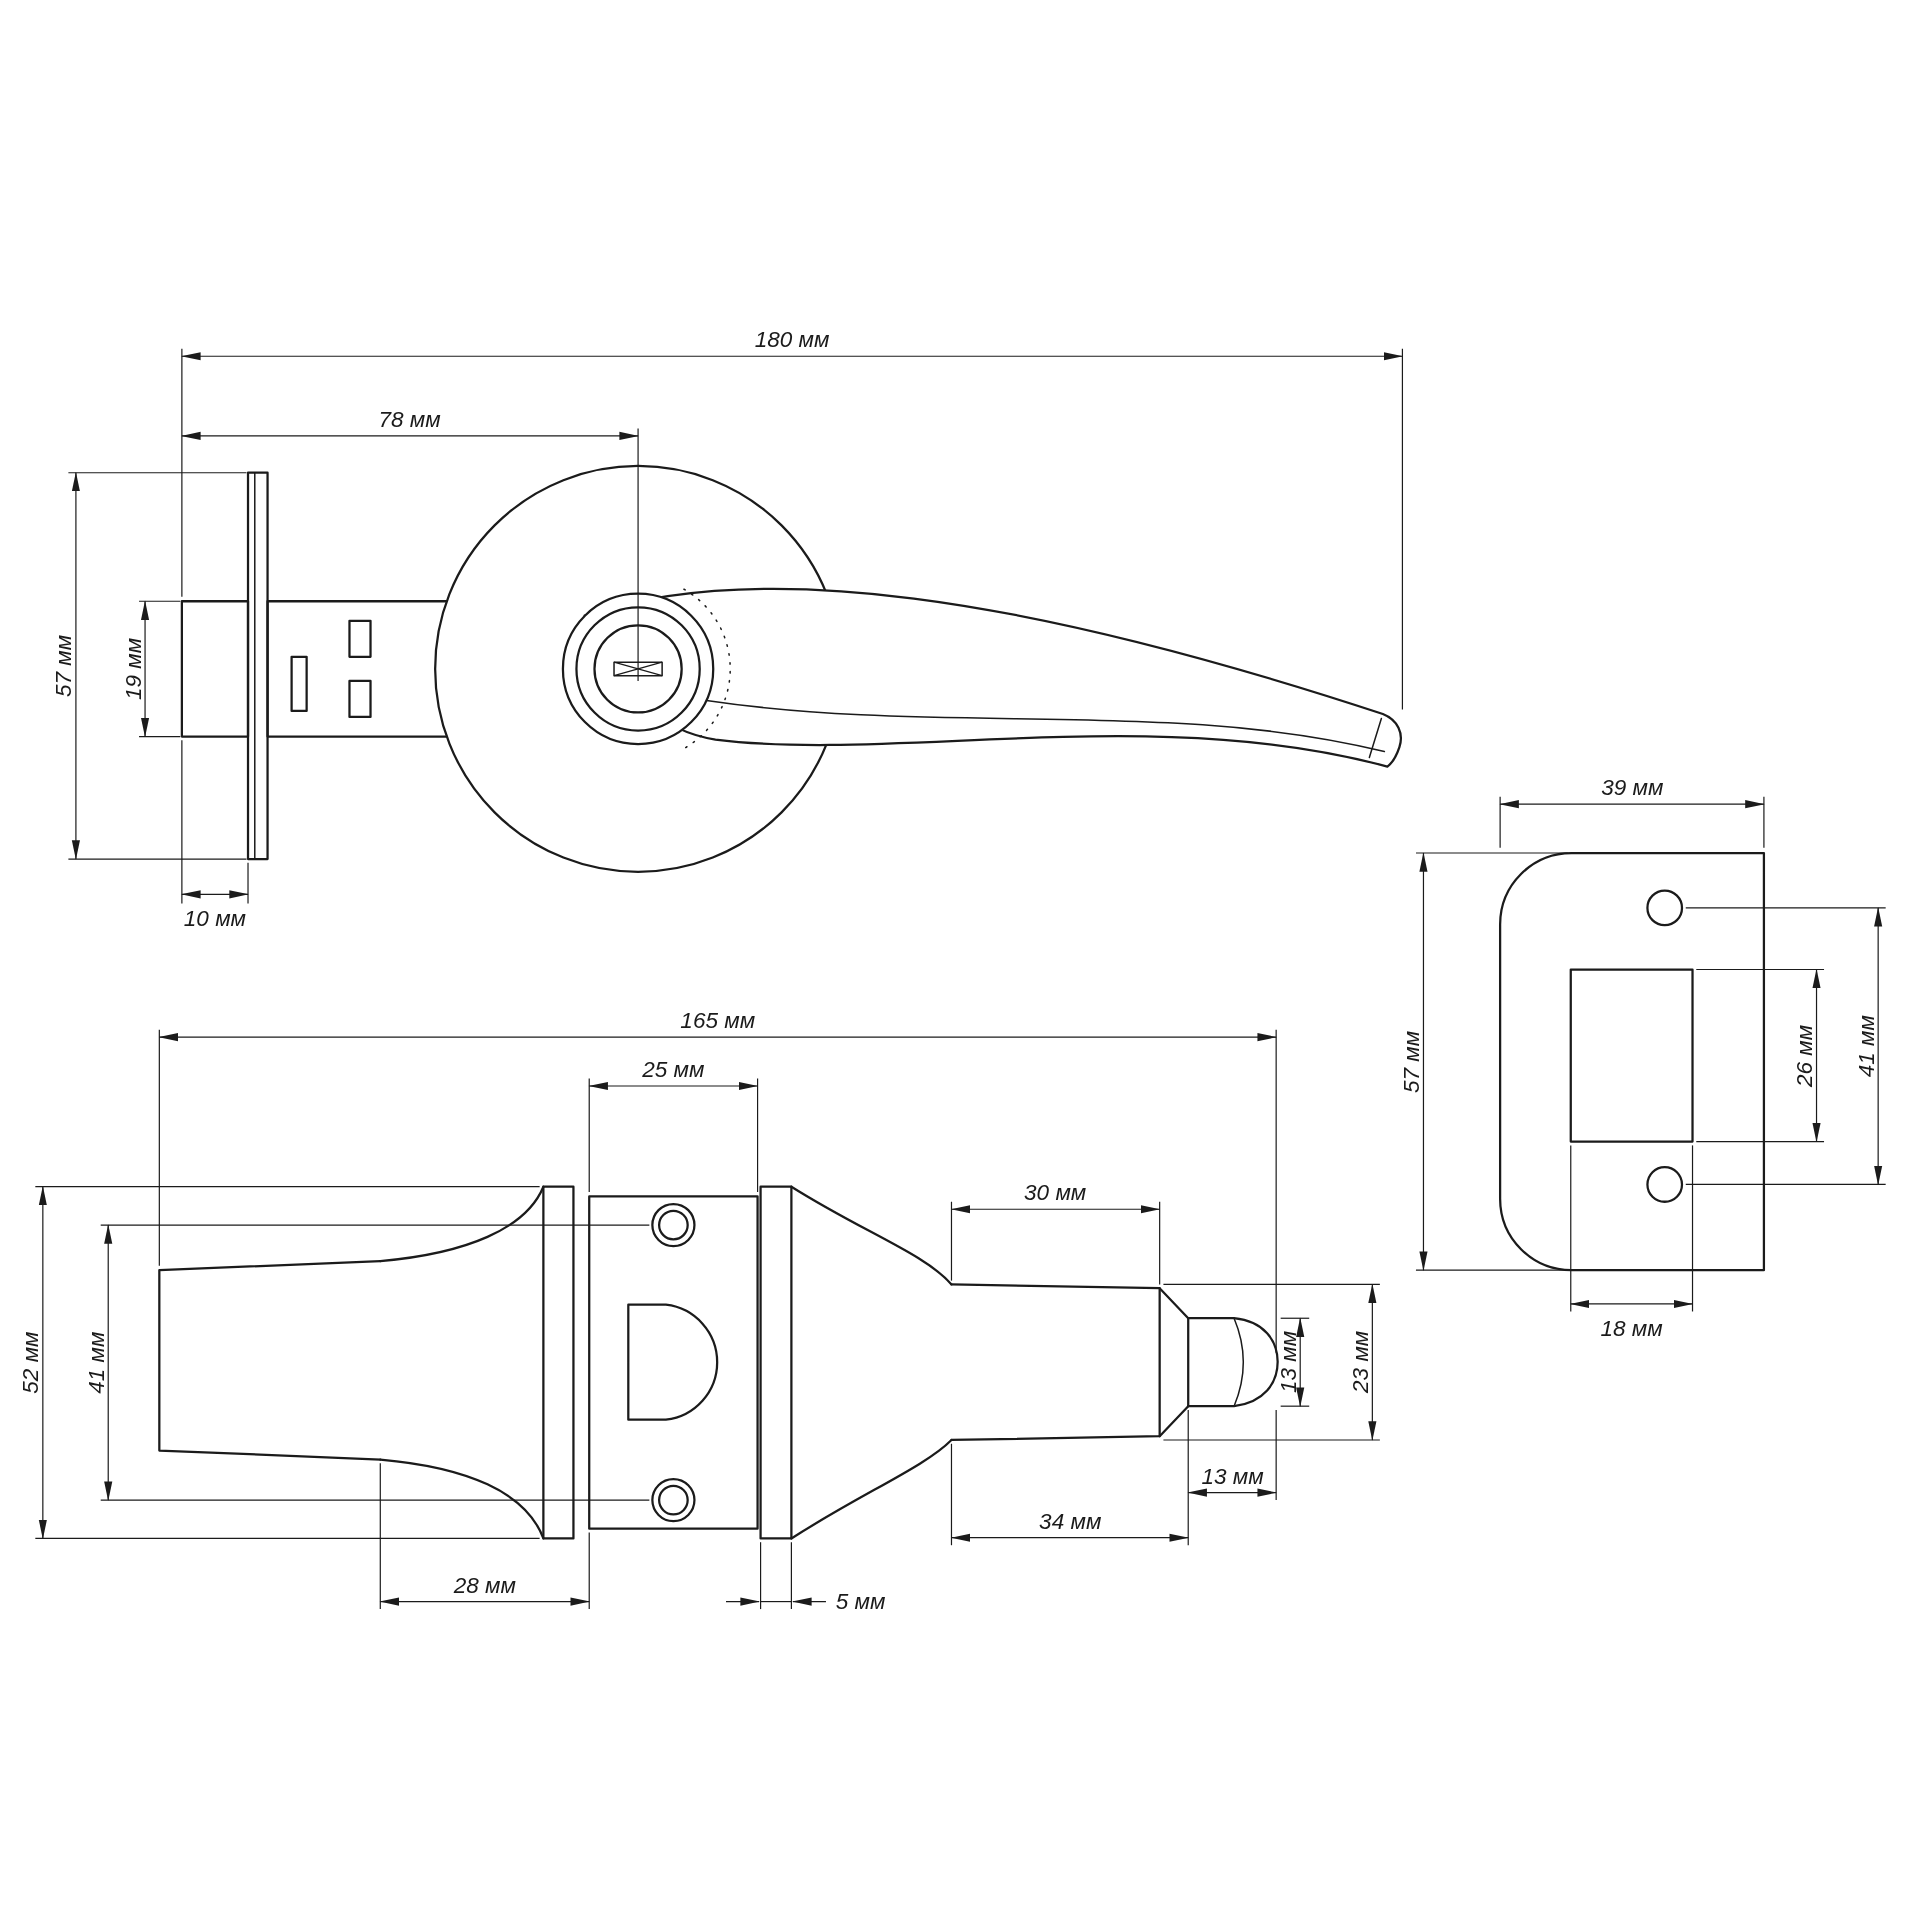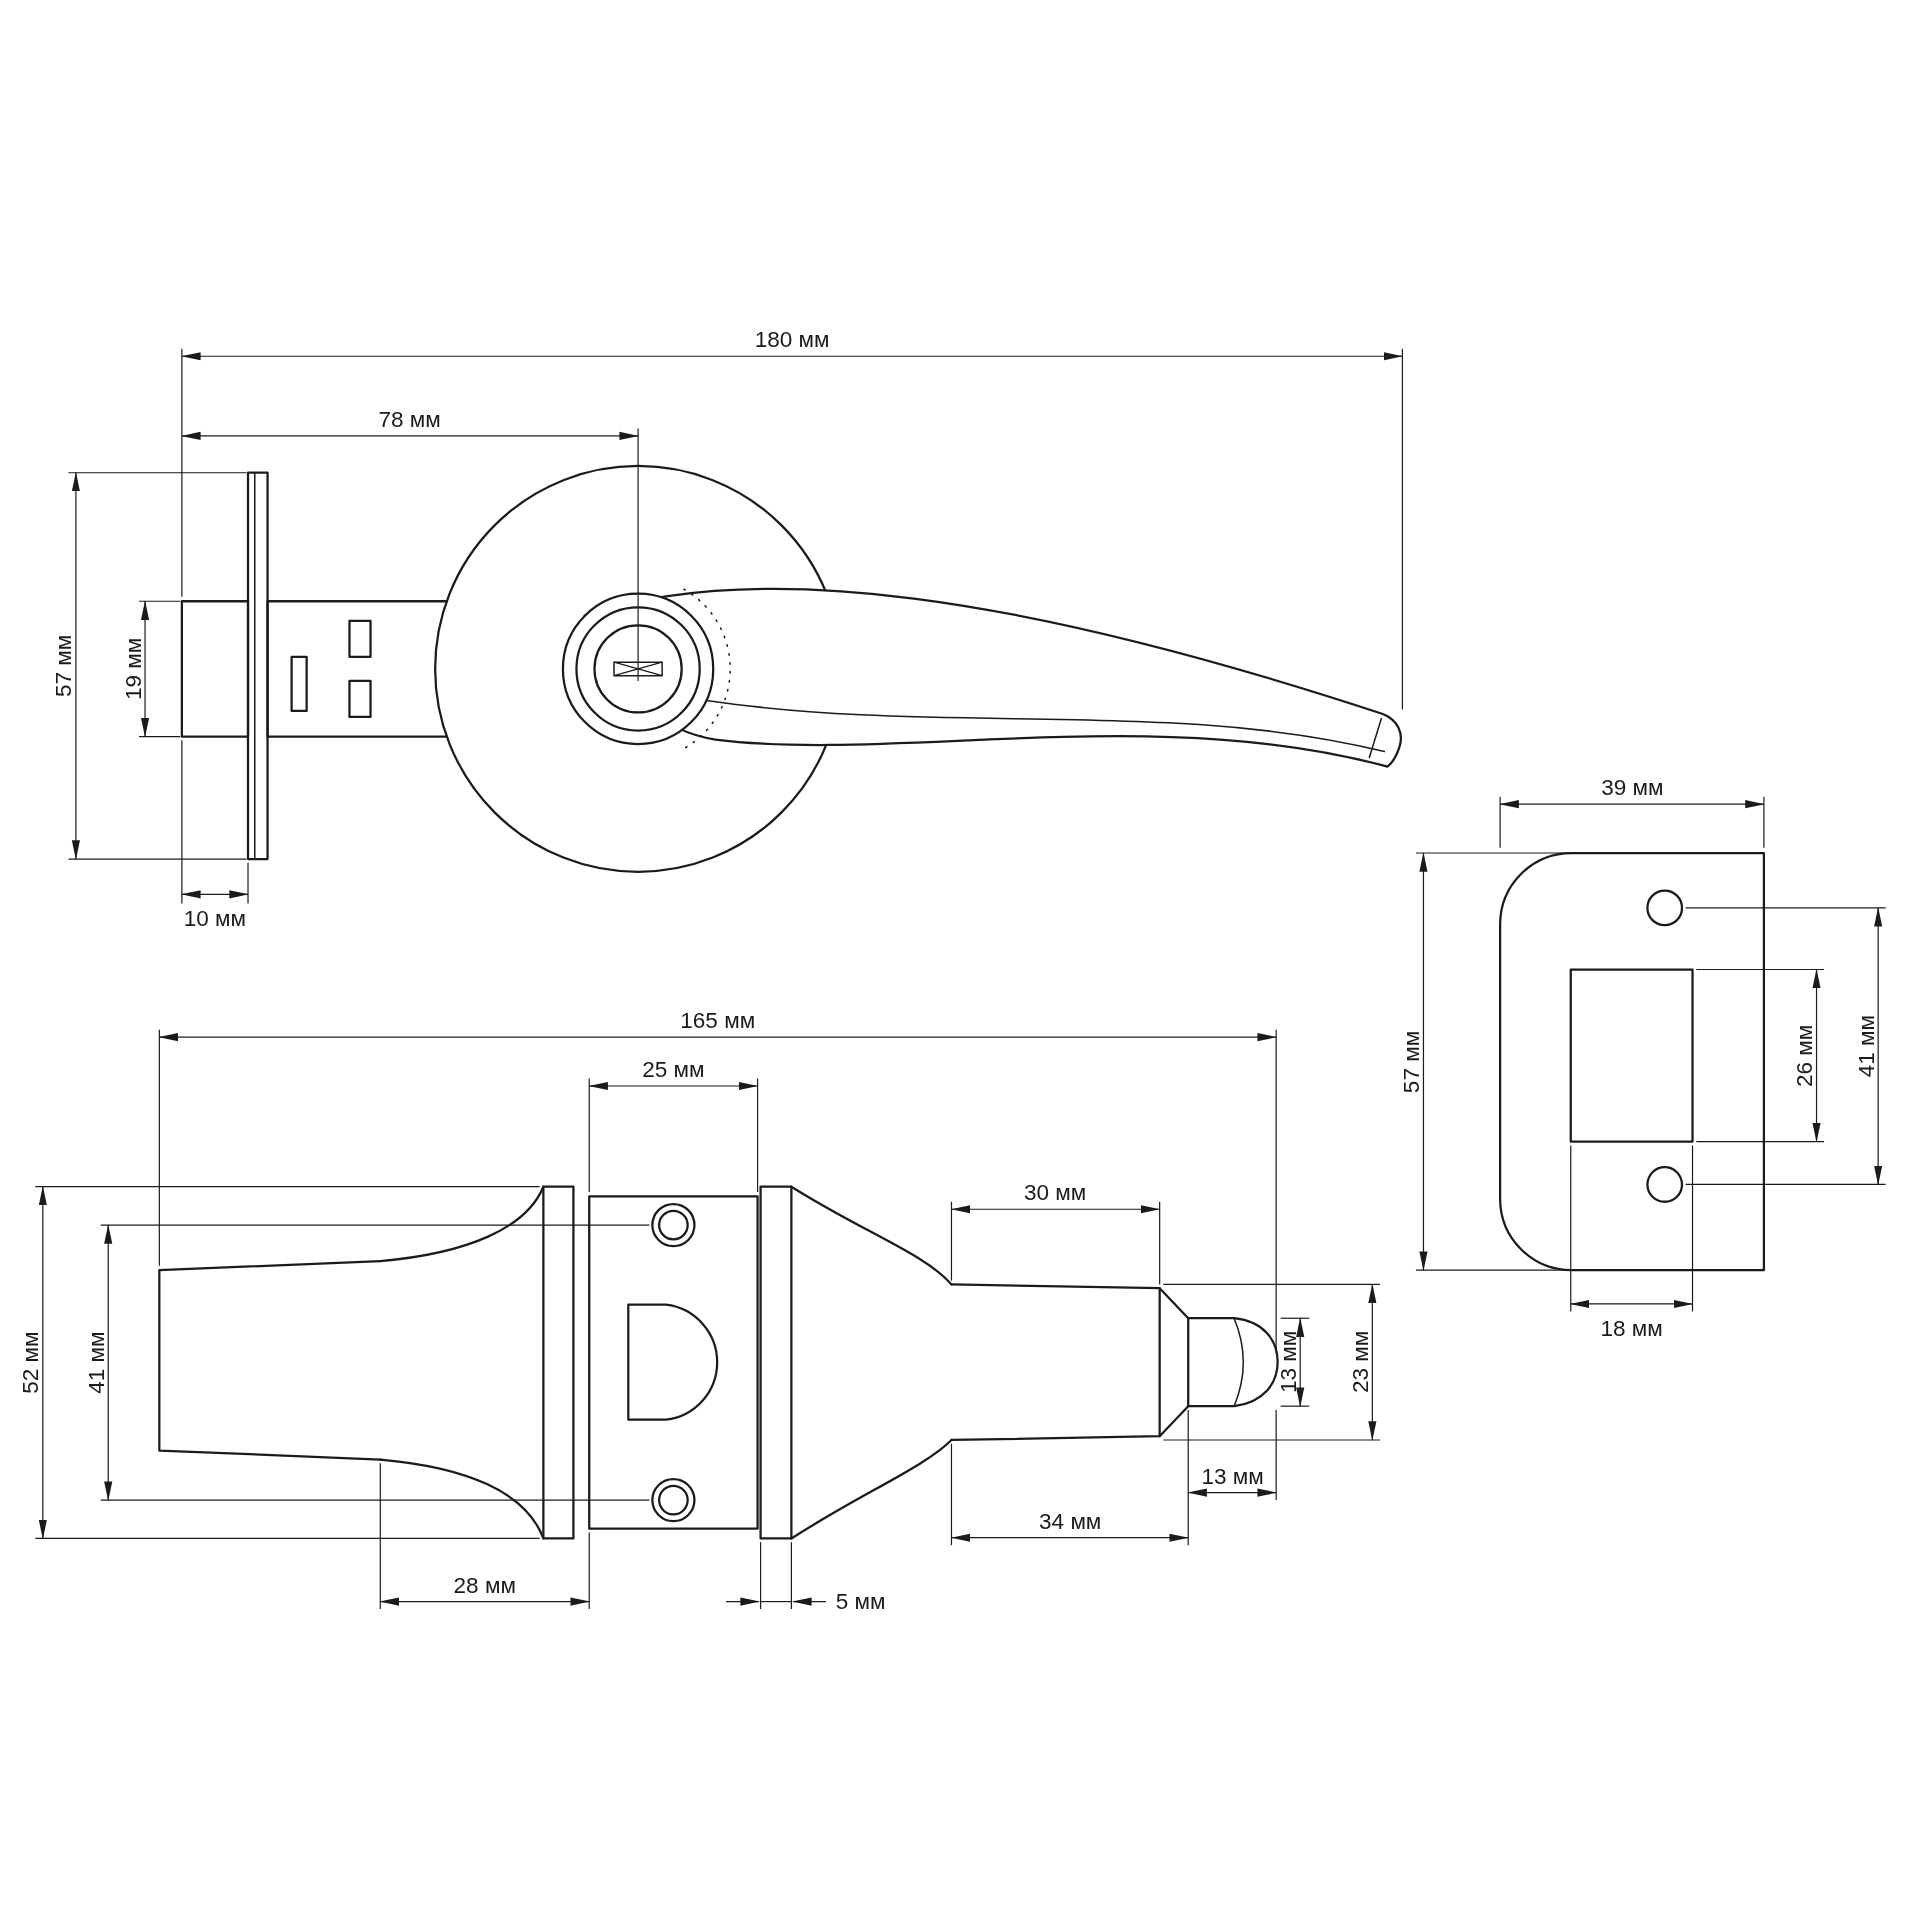--- a/index.html
+++ b/index.html
@@ -1,16 +1,16 @@
 <!DOCTYPE html>
 <html style="font-size:12px"><head>
 <meta charset="utf-8">
 <style>
   html,body{margin:0;padding:0;background:#ffffff;}
-  .canvas{width:1905px;height:1924px;background:#a16207;position:relative;font-family:"Liberation Sans",sans-serif;}
+  .canvas{width:1905px;height:1924px;background:#a16207;position:relative;font-family:"Liberation Sans",sans-serif;font-style:italic;}
   svg{display:block;width:1924px;height:1924px;}
   .o  {fill:none;stroke:#1b1b1b;stroke-width:3;stroke-linejoin:round;stroke-linecap:round;}
   .of {fill:#ffffff;stroke:#1b1b1b;stroke-width:3;stroke-linejoin:round;}
   .o2 {fill:none;stroke:#1b1b1b;stroke-width:2;stroke-linejoin:round;stroke-linecap:round;}
   .t  {fill:none;stroke:#1b1b1b;stroke-width:1.6;}
   .d  {fill:none;stroke:#1b1b1b;stroke-width:1.6;marker-start:url(#arr);marker-end:url(#arr);}
   .de {fill:none;stroke:#1b1b1b;stroke-width:1.6;marker-end:url(#arr);}
   .dot{stroke-dasharray:2 10;stroke-linecap:round;}
   text{font-family:"Liberation Sans",sans-serif;font-size:30px;fill:#1b1b1b;}
   .mid{text-anchor:middle;}

